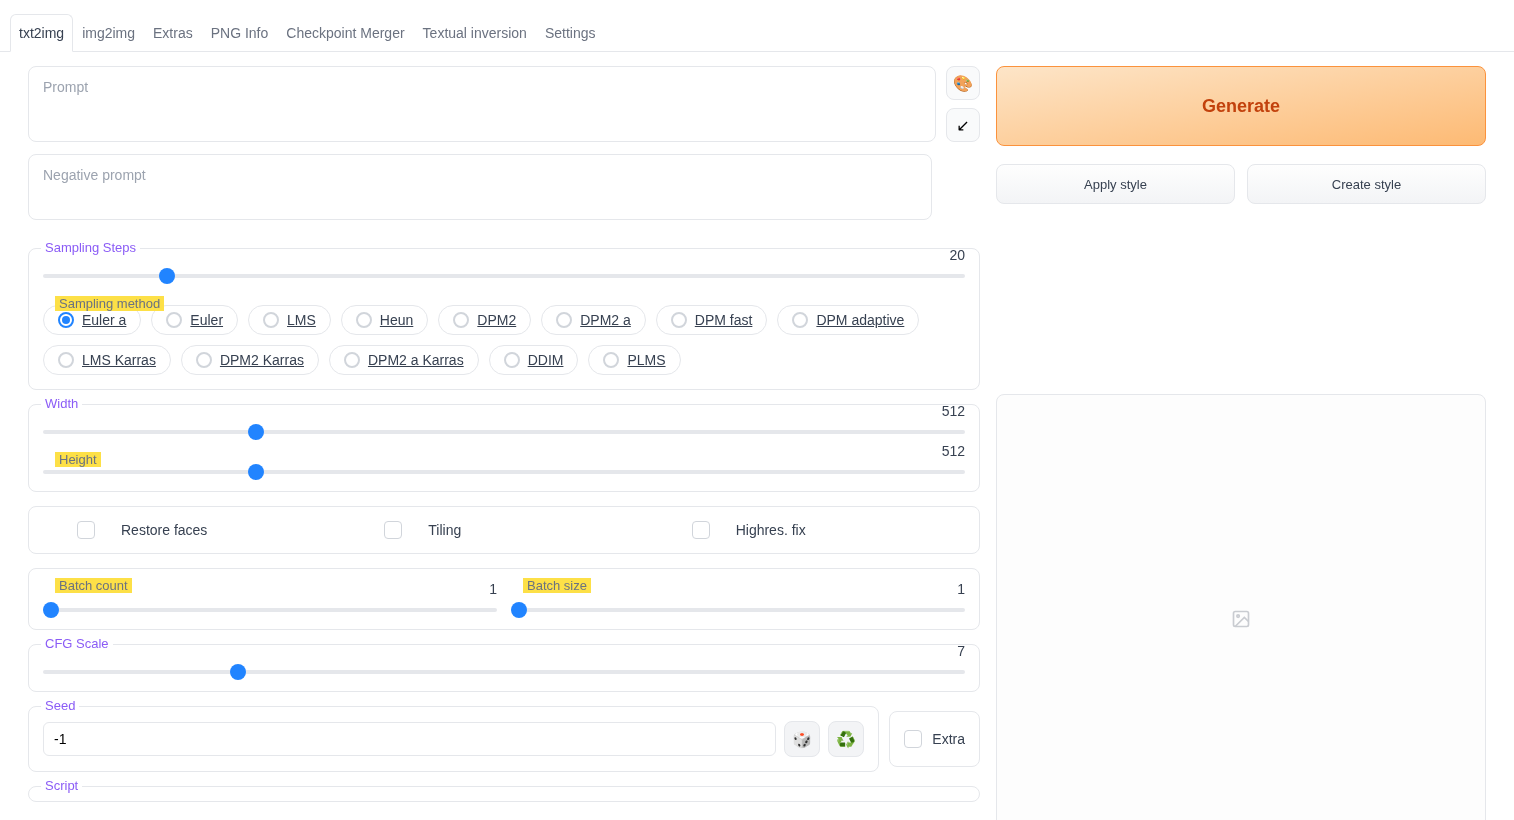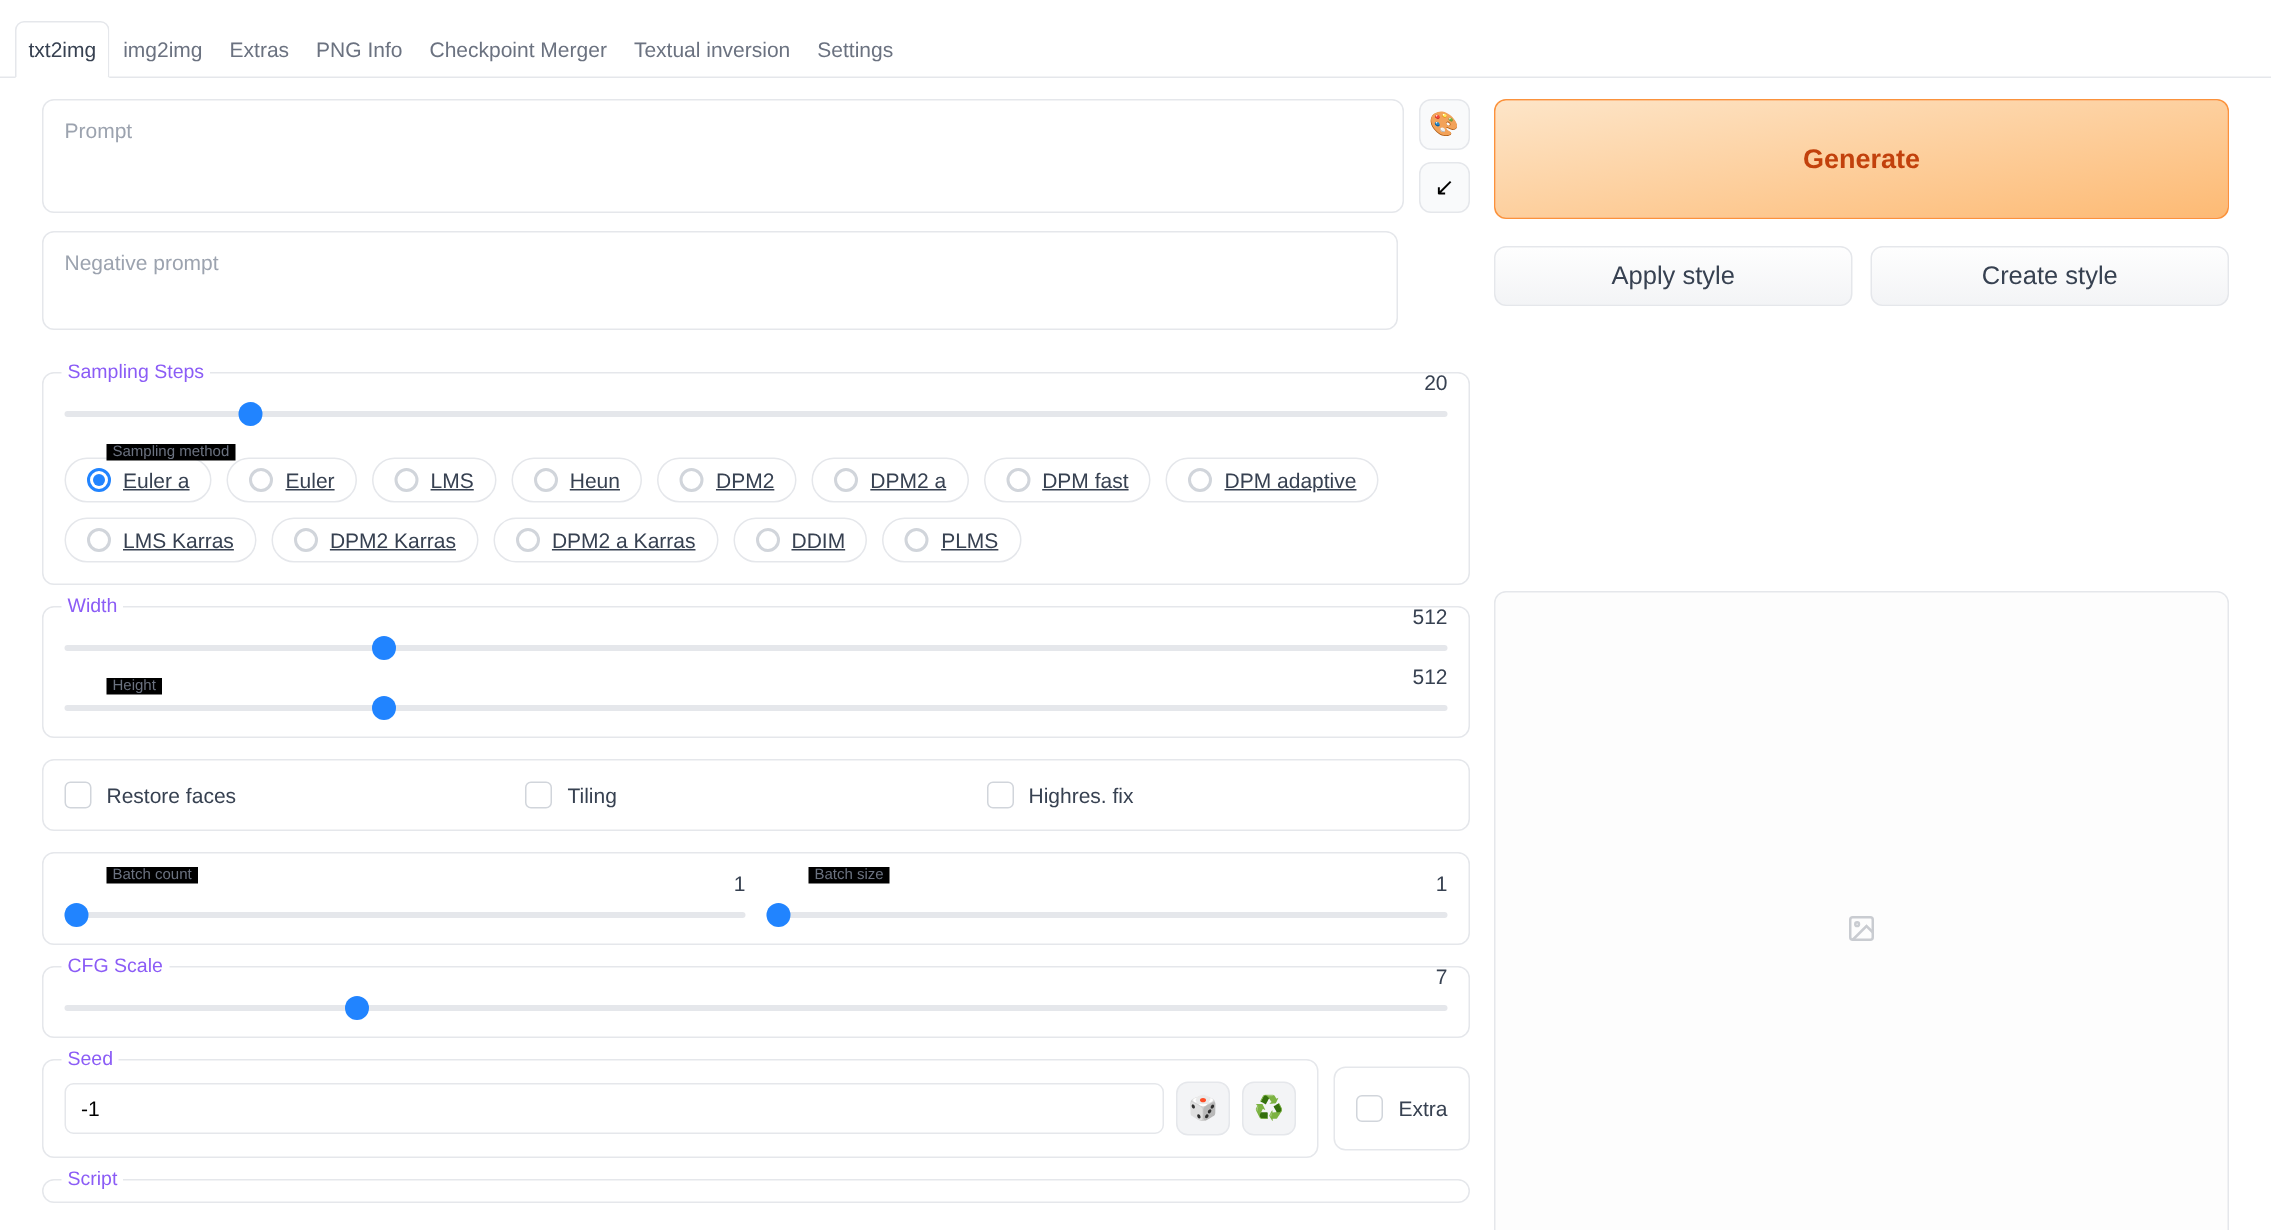--- a/index.html
+++ b/index.html
@@ -11,39 +11,39 @@
 .left-col { flex: 1; min-width: 0; }
 .right-col { width: 490px; flex-shrink: 0; }
 .prompt-row { display: flex; gap: 10px; margin-bottom: 12px; }
 .prompt-box { flex: 1; border: 1px solid #e5e7eb; border-radius: 8px; padding: 12px 14px; min-height: 66px; }
 .prompt-box.neg { min-height: 66px; width: calc(100% - 48px); }
 .prompt-label { color: #9ca3af; font-size: 14px; }
 .icon-col { display: flex; flex-direction: column; gap: 8px; }
 .icon-btn { width: 34px; height: 34px; border: 1px solid #e5e7eb; border-radius: 8px; display: flex; align-items: center; justify-content: center; background: #f9fafb; cursor: pointer; font-size: 16px; }
 .gen-btn { width: 100%; height: 80px; background: linear-gradient(to bottom right, #fde5c8, #fdba74); border: 1px solid #fb923c; border-radius: 8px; color: #c2410c; font-size: 18px; font-weight: 600; cursor: pointer; margin-bottom: 18px; }
 .style-row { display: flex; gap: 12px; }
-.style-btn { flex: 1; height: 40px; border: 1px solid #e5e7eb; border-radius: 8px; background: linear-gradient(#fefefe,#f3f4f6); color: #374151; font-size: 17px; font-weight: 500; cursor: pointer; }
+.style-btn { flex: 1; height: 40px; border: 1px solid #e5e7eb; border-radius: 8px; background: linear-gradient(#fefefe,#f3f4f6); color: #374151; font-size: 13px; font-weight: 500; cursor: pointer; }
 .panel { border: 1px solid #e5e7eb; border-radius: 8px; padding: 14px; margin-top: 14px; position: relative; }
 .plabel { position: absolute; top: -9px; left: 12px; background: #fff; padding: 0 4px; color: #8b5cf6; font-size: 13px; }
 .slider-wrap { position: relative; margin-top: 6px; }
 .slider-val { position: absolute; right: 0; top: -18px; color: #374151; font-size: 14px; }
 input[type=range] { width: 100%; -webkit-appearance: none; height: 4px; background: #e5e7eb; border-radius: 2px; outline: none; }
 input[type=range]::-webkit-slider-thumb { -webkit-appearance: none; width: 16px; height: 16px; border-radius: 50%; background: #2184ff; cursor: pointer; }
 input[type=range]::-moz-range-thumb { width: 16px; height: 16px; border-radius: 50%; background: #2184ff; cursor: pointer; border: none; }
 .radio-grid { display: flex; flex-wrap: wrap; gap: 10px; margin-top: 8px; }
 .radio-item { display: flex; align-items: center; gap: 8px; border: 1px solid #e5e7eb; border-radius: 18px; padding: 6px 14px; cursor: pointer; text-decoration: underline; }
 .radio-dot { width: 16px; height: 16px; border: 2px solid #d1d5db; border-radius: 50%; display: inline-block; position: relative; }
 .radio-dot.sel { border-color: #2184ff; }
 .radio-dot.sel::after { content: ''; position: absolute; inset: 2px; background: #2184ff; border-radius: 50%; }
 .check-row { display: flex; gap: 0; }
-.check-item { flex: 1; display: flex; align-items: center; gap: 10px; }
+.check-item { flex: 1; display: flex; align-items: center; gap: 26px; margin-left: 34px; }
 .chk { width: 18px; height: 18px; border: 1px solid #d1d5db; border-radius: 4px; display: inline-block; cursor: pointer; }
 .two-col { display: flex; gap: 14px; }
 .two-col > div { flex: 1; position: relative; }
-.sublabel { position: absolute; top: -9px; left: 28px; background: #000000; padding: 0 4px; color: #6b7280; font-size: 10px; }
+.sublabel { position: absolute; top: -9px; left: 12px; background: #fde047; padding: 0 4px; color: #6b7280; font-size: 13px; }
 .multi { position: relative; padding-top: 10px; }
 .inner-block { position: relative; margin-top: 24px; }
 .seed-row { display: flex; gap: 10px; align-items: center; }
 .seed-left { flex: 1; display: flex; gap: 8px; align-items: center; border: 1px solid #e5e7eb; border-radius: 8px; padding: 14px; position: relative; }
 .seed-input { flex: 1; border: 1px solid #e5e7eb; border-radius: 6px; padding: 8px 10px; font-size: 14px; }
 .sq-btn { width: 36px; height: 36px; border: 1px solid #e5e7eb; border-radius: 8px; background: #f3f4f6; cursor: pointer; display: flex; align-items: center; justify-content: center; font-size: 16px; }
 .extra-box { border: 1px solid #e5e7eb; border-radius: 8px; padding: 18px 14px; display: flex; align-items: center; gap: 10px; }
 .output-img { border: 1px solid #e5e7eb; border-radius: 8px; min-height: 450px; display: flex; align-items: center; justify-content: center; margin-top: 190px; background: #fdfdfd; }
 .img-ph { opacity: 0.35; }
 </style>

